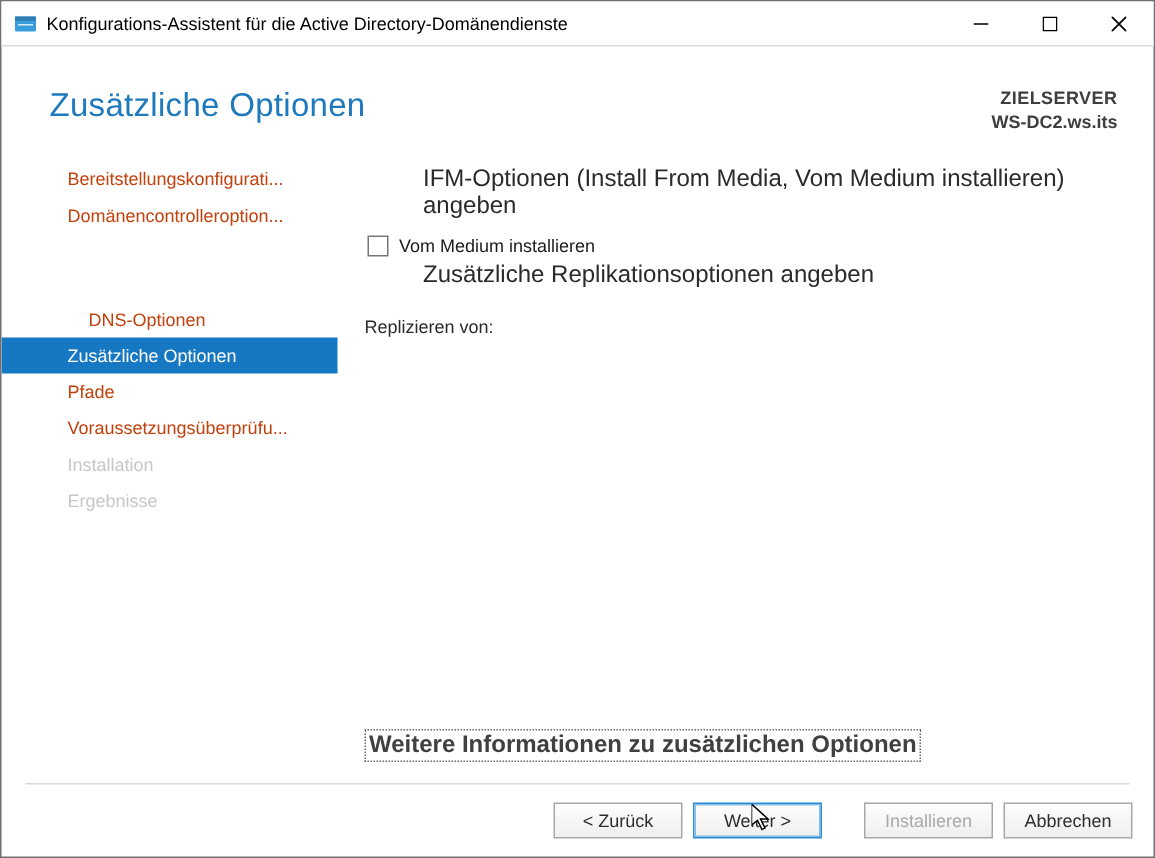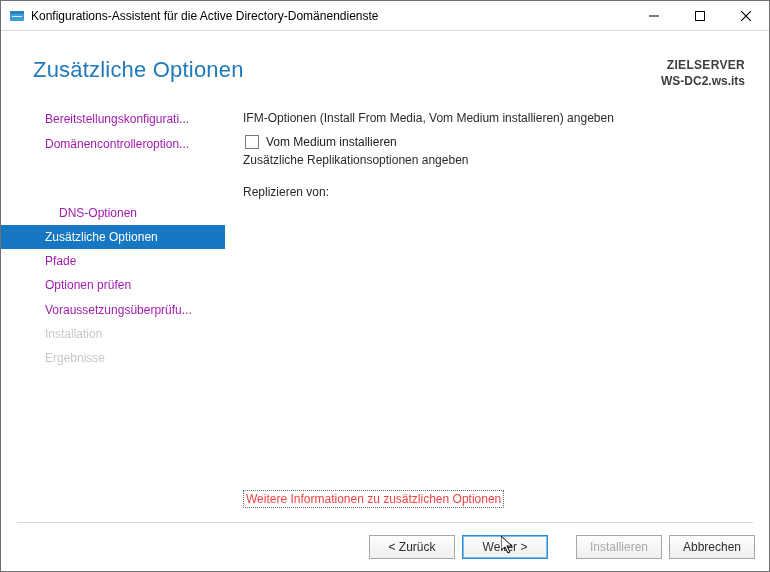--- a/index.html
+++ b/index.html
@@ -78,21 +78,21 @@
     display: flex;
     overflow: hidden;
   }
   .nav {
     width: 224px;
     padding: 4px 0 0 0;
   }
   .nav-item {
     position: relative;
     padding: 4px 10px 4px 44px;
-    color: #a21caf;
+    color: #c2410c;
     font-size: 12px;
     line-height: 1.35;
     cursor: pointer;
     white-space: nowrap;
     overflow: hidden;
     text-overflow: ellipsis;
   }
   .nav-item.indent { padding-left: 58px; margin-top: 45px; }
   .nav-item.active {
     background: #1677c2;
@@ -104,22 +104,23 @@
   }
 
   .content {
     flex: 1;
     padding: 8px 16px 0 18px;
     display: flex;
     flex-direction: column;
   }
   .section-label {
     color: #2a2a2a;
-    font-size: 12px;
+    font-size: 16px;
     margin-bottom: 10px;
+    margin-left: 39px;
   }
   .checkbox-row {
     display: flex; align-items: center; gap: 7px;
     margin-bottom: 4px; margin-left: 2px;
   }
   .chk {
     width: 14px; height: 14px; min-width: 14px;
     border: 1px solid #777;
     background: #fff;
     display: inline-block;
@@ -147,24 +148,25 @@
     width: 8px; height: 8px;
     display: inline-flex; align-items: center; justify-content: center;
   }
 
   .more-link-wrap {
     padding: 0 0 10px 0;
     margin-top: auto;
   }
   .more-link {
     display: inline-block;
-    color: #ef4444;
-    font-size: 12px;
+    color: #404040;
+    font-size: 16px;
     border: 1px dotted #6a6a6a;
     padding: 1px 2px;
+    font-weight: bold;
   }
   .separator {
     height: 1px;
     background: #d9d9d9;
     margin: 4px 16px 0 16px;
     flex-shrink: 0;
   }
   
   .footer {
     height: 48px;
@@ -246,21 +248,20 @@
   </div>
 
   <div class="body">
 
     <div class="nav" id="nav">
         <div class="nav-item">Bereitstellungskonfigurati...</div>
         <div class="nav-item">Domänencontrolleroption...</div>
         <div class="nav-item indent">DNS-Optionen</div>
         <div class="nav-item active">Zusätzliche Optionen</div>
         <div class="nav-item">Pfade</div>
-        <div class="nav-item">Optionen prüfen</div>
         <div class="nav-item">Voraussetzungsüberprüfu...</div>
         <div class="nav-item disabled">Installation</div>
         <div class="nav-item disabled">Ergebnisse</div>
       </div>
 
     <div class="content">
 
       <div class="section-label">IFM-Optionen (Install From Media, Vom Medium installieren) angeben</div>
 
       <div class="checkbox-row">

